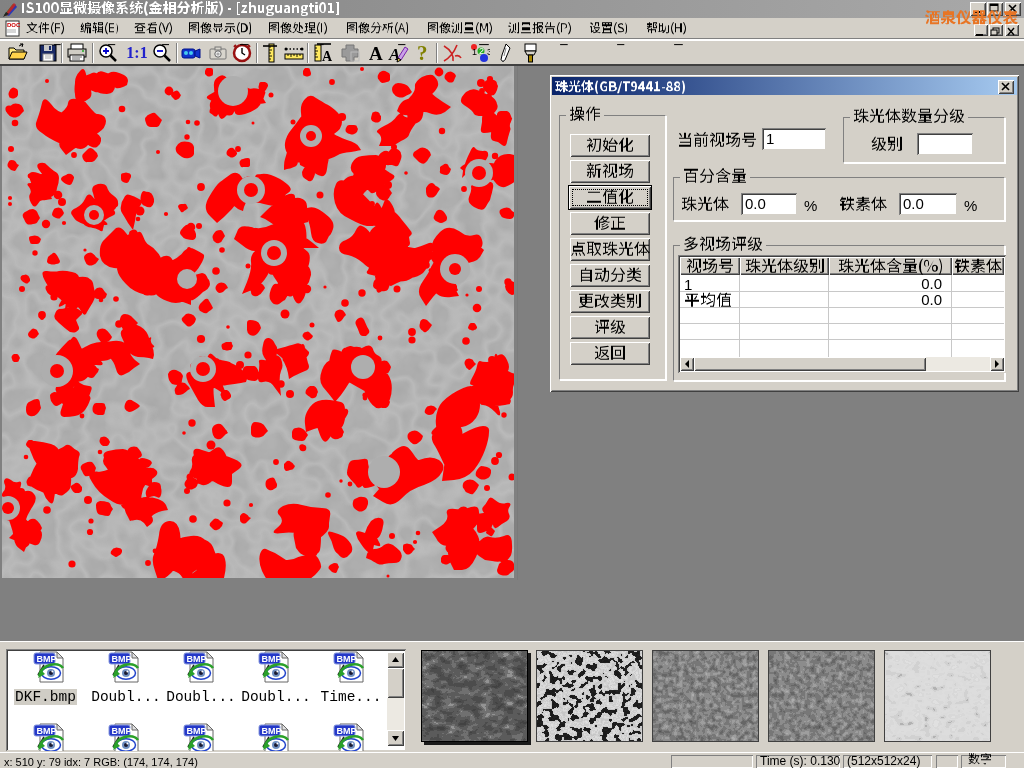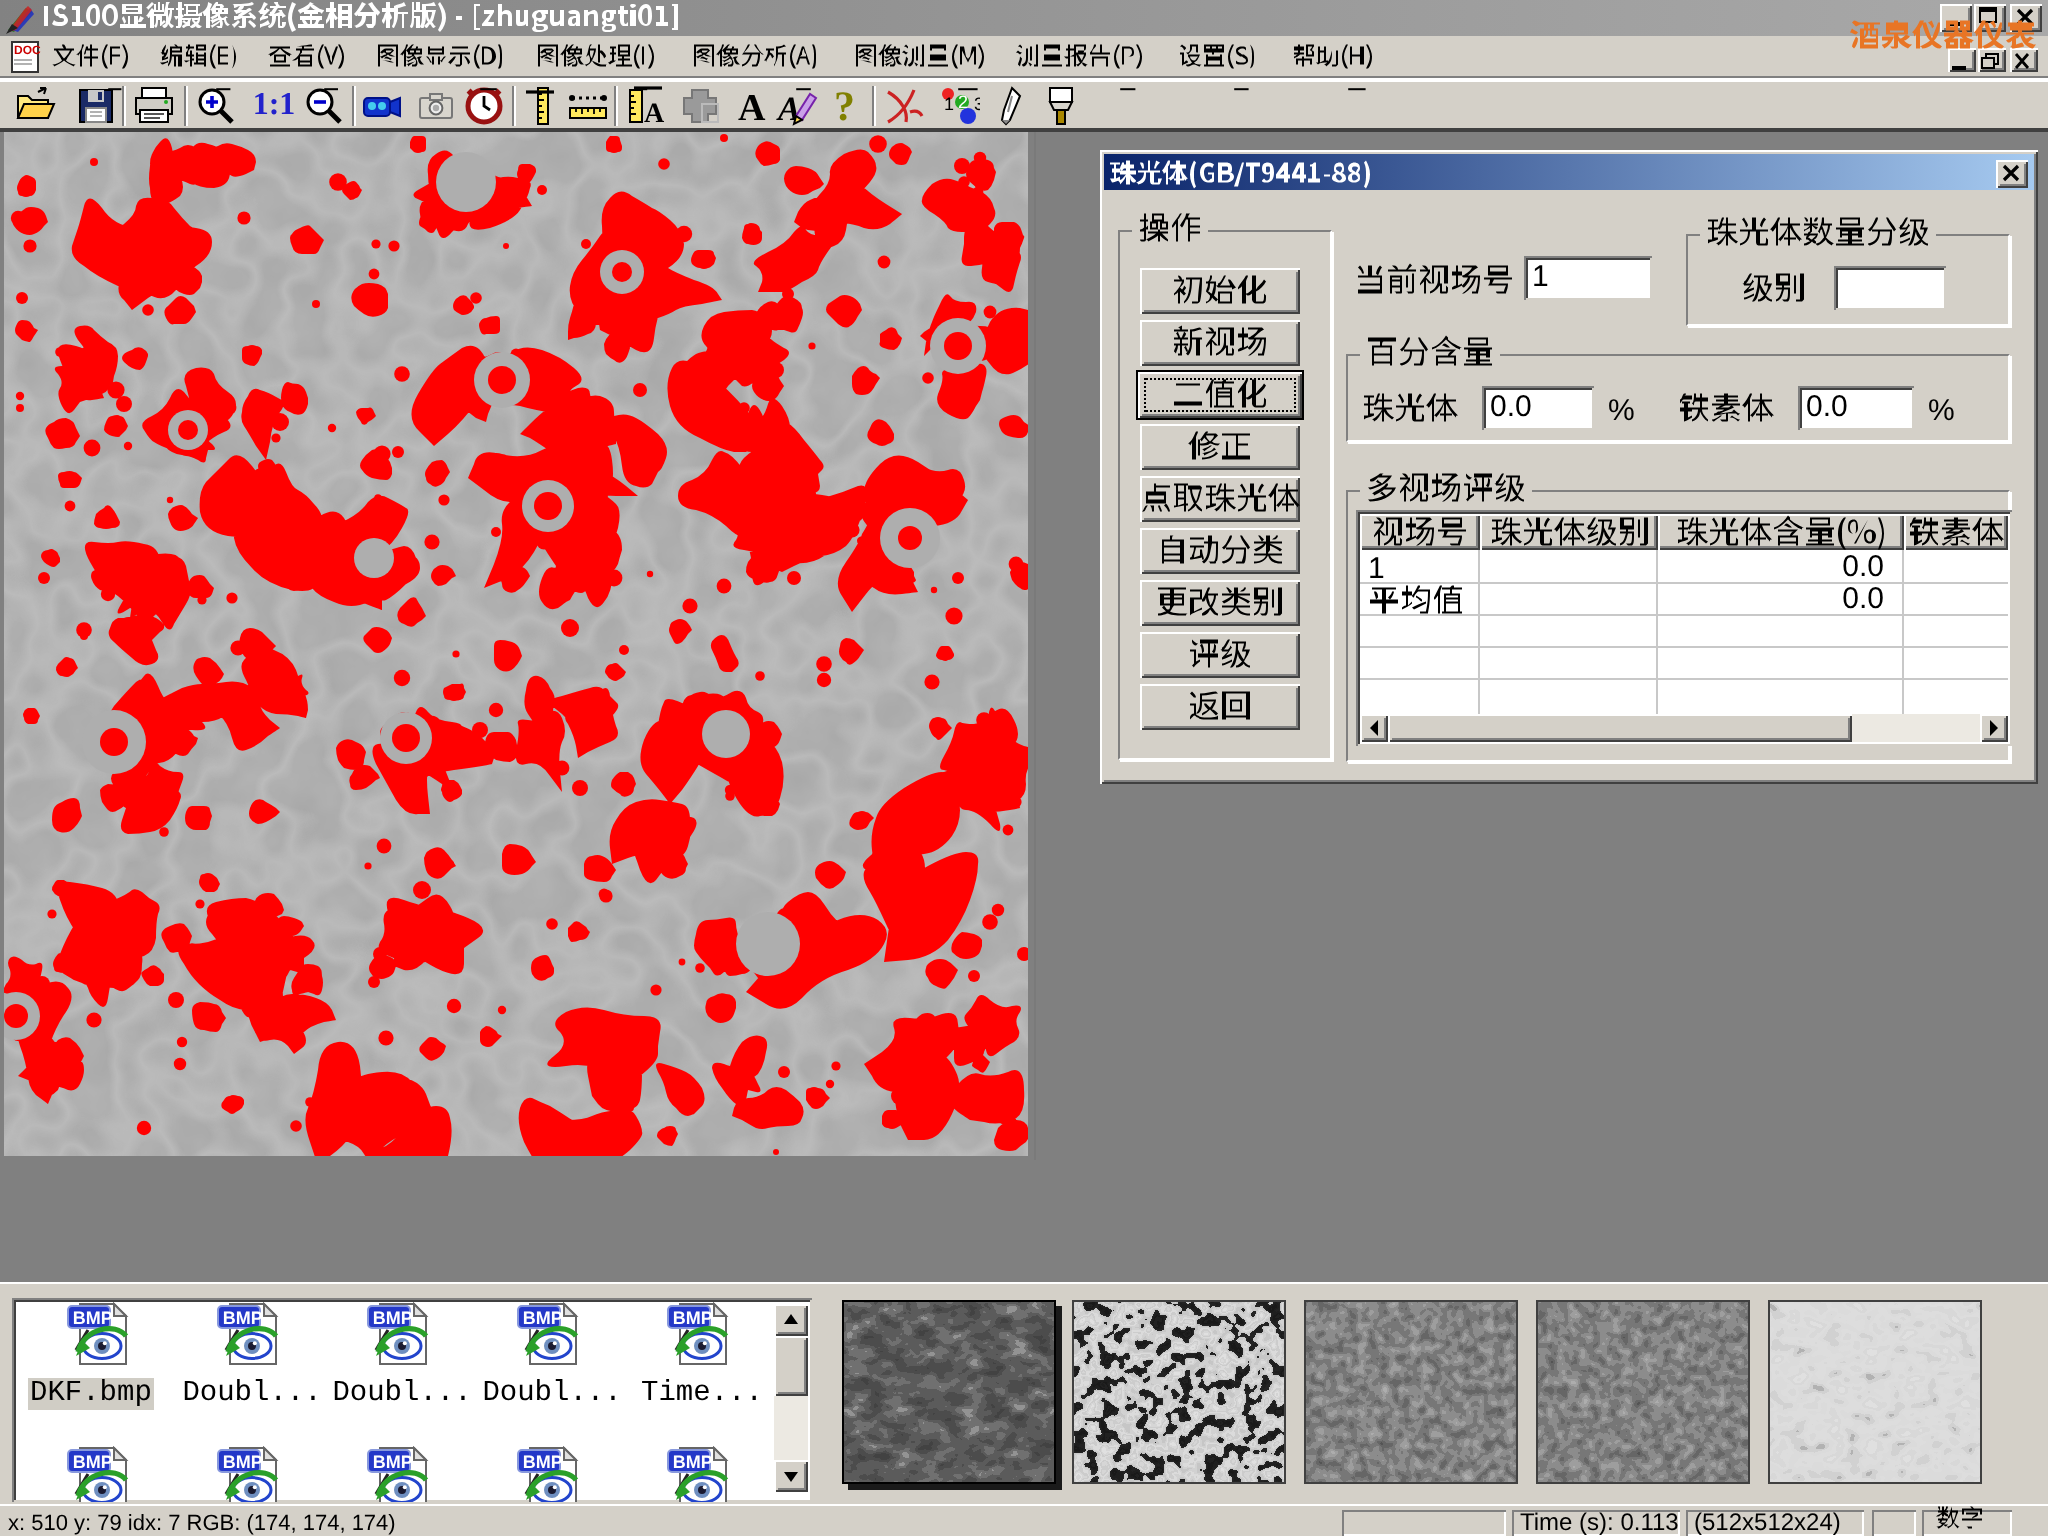--- a/index.html
+++ b/index.html
@@ -695,21 +695,21 @@
               <feFuncB type="discrete" tableValues="0.45 0.7 0.82 0.86 0.87 0.85 0.88 0.86"></feFuncB>
             </feComponentTransfer>
 </filter>
         </defs>
 <rect width="105" height="90" filter="url(#tn5)"></rect>
 </svg></div>
 </div>
 <div id="statusbar">
 <span style="position:absolute;left:4px;top:3px;font-size:11px">x: 510 y: 79  idx: 7  RGB: (174, 174, 174)</span>
 <div class="sfield" style="left:671px;width:82px"></div>
-<div class="sfield" style="left:756px;width:84px">Time (s): 0.113</div>
+<div class="sfield" style="left:756px;width:84px">Time (s): 0.130</div>
 <div class="sfield" style="left:843px;width:89px">(512x512x24)</div>
 <div class="sfield" style="left:936px;width:22px"></div>
 <div class="sfield" style="left:961px;width:45px"></div>
 
 </div>
 <svg style="position:absolute;left:21px;top:1px;overflow:visible;" width="321" height="16" viewBox="0 -12.0 321 16">
     <path fill="#fff" d="M1 0H3V-10H1Z M9 0C11 0 13 -1 13 -3C13 -4 12 -5 11 -6L9 -6C8 -7 8 -7 8 -8C8 -8 8 -9 9 -9C10 -9 11 -8 11 -8L12 -9C12 -10 10 -11 9 -11C7 -11 6 -9 6 -8C6 -6 7 -5 8 -5L9 -4C10 -4 11 -4 11 -3C11 -2 10 -2 9 -2C8 -2 7 -2 6 -3L5 -1C6 -0 8 0 9 0Z M15 0H21V-2H19V-10H17C17 -10 16 -10 15 -10V-8H17V-2H15Z M26 0C28 0 29 -2 29 -5C29 -9 28 -11 26 -11C24 -11 22 -9 22 -5C22 -2 24 0 26 0ZM26 -1C25 -1 24 -2 24 -5C24 -8 25 -9 26 -9C27 -9 27 -8 27 -5C27 -2 27 -1 26 -1Z M34 0C36 0 38 -2 38 -5C38 -9 36 -11 34 -11C32 -11 30 -9 30 -5C30 -2 32 0 34 0ZM34 -1C33 -1 32 -2 32 -5C32 -8 33 -9 34 -9C35 -9 36 -8 36 -5C36 -2 35 -1 34 -1Z M42 -8H48V-7H42ZM42 -10H48V-9H42ZM40 -11V-6H50V-11ZM49 -5C49 -4 48 -3 48 -2L49 -2C50 -2 50 -3 51 -4ZM40 -4C40 -3 41 -2 41 -1L42 -2C42 -3 41 -4 41 -5ZM46 -5V-1H44V-5H43V-1H39V1H52V-1H48V-5Z M55 -12C54 -11 53 -10 52 -9C53 -9 53 -8 53 -8C54 -9 55 -10 56 -11ZM57 -5V-3C57 -2 57 -1 56 0C56 0 57 1 57 1C58 0 58 -2 58 -3V-3H59V-2C59 -2 59 -1 59 -1C59 -1 59 -0 59 0C60 -0 60 -1 62 -2C62 -2 61 -3 61 -3L60 -2V-5ZM63 -8H64C64 -6 63 -5 63 -4C63 -5 63 -6 63 -7ZM56 -6V-5H61V-5C61 -5 61 -5 61 -5L62 -5C62 -4 62 -3 62 -2C62 -1 61 -1 60 0C60 0 61 1 61 1C62 1 63 0 63 -1C64 -0 64 1 65 1C65 1 66 0 66 -0C65 -1 64 -1 64 -2C65 -4 65 -6 65 -8H66V-9H63C63 -10 63 -11 64 -12L62 -12C62 -10 61 -8 61 -6ZM55 -9C54 -8 53 -6 52 -5C53 -5 53 -4 53 -4C53 -4 54 -4 54 -5V1H56V-7C56 -7 56 -8 56 -8V-7H61V-11H60V-8H59V-12H58V-8H57V-11H56V-8Z M68 -12V-9H67V-8H68V-5C67 -5 67 -5 66 -5L67 -3L68 -4V-1C68 -0 68 -0 68 -0C68 -0 67 -0 67 -0C67 0 67 1 67 1C68 1 69 1 69 1C69 1 70 0 70 -1V-4L71 -5L70 -6L70 -6V-8H71V-9H70V-12ZM77 -10V-9H73V-10ZM71 -6 71 -5C73 -5 75 -5 77 -5V-5H78V-5L80 -5L80 -7L78 -6V-10H79V-11H71V-10H72V-6ZM77 -9V-8H73V-9ZM77 -7V-6L73 -6V-7ZM75 -4V-4L74 -4L74 -4H70V-3H73C73 -3 73 -2 72 -2L71 -3L70 -2C71 -2 71 -1 72 -1C71 -1 70 -0 70 0C70 0 70 1 71 1C71 1 72 0 73 -0C73 -0 73 0 74 0L74 -1C74 -1 74 -1 74 -1C74 -2 74 -3 75 -4V-3H75C75 -2 76 -2 76 -1C75 -1 75 -0 74 0C74 0 74 1 75 1C75 1 76 1 77 0C77 1 78 1 79 1C79 1 80 0 80 0C79 -0 78 -1 78 -1C79 -2 79 -3 79 -4L79 -5L78 -4ZM78 -3C78 -3 77 -2 77 -2C77 -2 76 -3 76 -3Z M87 -10H89C89 -9 89 -9 89 -9H86C87 -9 87 -9 87 -10ZM83 -12C83 -10 82 -8 80 -7C81 -6 81 -5 81 -5C82 -5 82 -5 82 -6V1H84V-8L84 -8C84 -8 85 -8 85 -7L85 -8V-6H87C86 -5 85 -5 84 -4C84 -4 85 -4 85 -3C86 -4 87 -4 88 -5L88 -4C87 -4 86 -3 84 -3C85 -2 85 -2 85 -1C86 -2 88 -3 89 -3L89 -3C88 -2 86 -1 84 -0C84 -0 85 0 85 1C86 0 88 -1 89 -2C89 -1 89 -1 89 -0C89 -0 88 -0 88 -0C88 -0 88 -0 87 -0C87 0 88 1 88 1C88 1 88 1 88 1C89 1 89 1 90 1C90 0 91 -1 90 -3L91 -3C91 -2 92 -0 93 0C93 0 94 -1 94 -1C93 -1 92 -2 92 -4C92 -4 93 -4 93 -4L92 -5C92 -5 91 -4 90 -4C90 -4 89 -5 89 -5L89 -6H93V-9H90C91 -9 91 -10 91 -10L90 -11L90 -11H88L88 -12L87 -12C86 -11 85 -9 84 -8C84 -9 85 -10 85 -11ZM87 -8H88C88 -7 88 -7 88 -7H87ZM90 -8H91V-7H90C90 -7 90 -7 90 -8Z M98 -3C97 -2 96 -1 95 -1C95 -0 96 0 96 1C97 -0 98 -1 99 -2ZM103 -2C104 -1 105 -0 106 1L107 -0C107 -1 105 -2 104 -3ZM103 -6C103 -6 104 -6 104 -5L100 -5C102 -6 103 -7 105 -8L104 -9C103 -9 102 -8 102 -8L99 -8C100 -8 101 -9 101 -10C103 -10 105 -10 106 -11L105 -12C103 -11 99 -11 95 -11C96 -11 96 -10 96 -9C97 -9 98 -10 99 -10C98 -9 98 -8 97 -8C97 -8 97 -8 96 -8C96 -7 97 -7 97 -6C97 -6 97 -6 100 -7C99 -6 98 -6 98 -5C97 -5 96 -5 96 -5C96 -4 96 -3 96 -3C97 -3 97 -3 100 -4V-1C100 -0 100 -0 100 -0C100 -0 99 -0 98 -0C98 0 99 1 99 1C100 1 101 1 101 1C102 1 102 0 102 -1V-4L105 -4C105 -4 106 -3 106 -3L107 -4C107 -5 105 -6 104 -7Z M118 -5V-1C118 1 118 1 119 1C119 1 120 1 120 1C121 1 122 0 122 -2C121 -2 121 -2 120 -2C120 -1 120 -0 120 -0C120 -0 120 -0 120 -0C119 -0 119 -0 119 -1V-5ZM115 -5C115 -2 115 -1 113 -0C113 0 113 1 114 1C116 0 117 -2 117 -5ZM109 -1 109 1C110 0 112 -0 114 -1L113 -3C112 -2 110 -1 109 -1ZM116 -12C116 -11 117 -11 117 -10H114V-9H116C115 -8 115 -7 114 -7C114 -6 114 -6 113 -6C113 -6 114 -5 114 -5C114 -5 115 -5 120 -5C120 -5 120 -5 120 -4L122 -5C121 -6 120 -7 120 -8L118 -8C119 -7 119 -7 119 -7L116 -6C117 -7 117 -8 118 -9H122V-10H118L119 -10C118 -11 118 -11 118 -12ZM109 -6C109 -6 110 -6 111 -6C110 -6 110 -5 110 -5C109 -4 109 -4 109 -4C109 -4 109 -3 109 -2C109 -3 110 -3 113 -4C113 -4 113 -5 113 -5L111 -5C112 -6 113 -7 114 -8L112 -9C112 -9 112 -8 112 -8L111 -8C111 -9 112 -10 113 -11L111 -12C110 -10 110 -9 109 -8C109 -8 109 -8 108 -7C109 -7 109 -6 109 -6Z M125 3 127 2C126 0 125 -2 125 -4C125 -7 126 -9 127 -11L125 -12C124 -9 123 -7 123 -4C123 -2 124 1 125 3Z M134 -12C133 -10 130 -9 128 -8C128 -7 129 -7 129 -6C129 -6 130 -7 131 -7V-6H134V-5H129V-3H131L130 -3C130 -2 131 -1 131 -1H128V1H141V-1H138C138 -1 138 -2 139 -3L138 -3H140V-5H135V-6H138V-7C139 -7 139 -7 140 -6C140 -7 141 -7 141 -8C139 -8 137 -10 135 -11L136 -11ZM137 -8H132C133 -8 134 -9 134 -10C135 -9 136 -8 137 -8ZM134 -3V-1H131L133 -1C132 -2 132 -3 131 -3ZM135 -3H137C137 -3 137 -2 136 -1L137 -1H135Z M150 -6H153V-5H150ZM150 -8V-10H153V-8ZM150 -3H153V-1H150ZM148 -11V1H150V0H153V1H155V-11ZM144 -12V-9H142V-7H144C143 -6 143 -4 142 -3C142 -2 142 -2 142 -1C143 -2 144 -3 144 -4V1H146V-5C146 -4 146 -3 147 -3L148 -4C147 -5 146 -6 146 -7V-7H147V-9H146V-12Z M165 -12 163 -11C164 -10 165 -8 166 -7H159C160 -8 161 -10 162 -11L160 -12C159 -10 158 -8 156 -6C156 -6 157 -5 157 -5C158 -5 158 -6 158 -6V-5H160C160 -3 159 -1 156 -0C157 0 157 1 157 1C161 -0 162 -2 162 -5H165C165 -2 165 -1 165 -1C164 -1 164 -1 164 -1C164 -1 163 -1 162 -1C162 -0 163 1 163 1C164 1 164 1 165 1C165 1 166 1 166 0C167 -0 167 -2 167 -6V-6C167 -6 167 -6 168 -5C168 -6 169 -6 169 -7C168 -8 166 -10 165 -12Z M176 -10V-6C176 -4 176 -1 175 0C175 1 176 1 176 1C177 -1 178 -3 178 -6H180V1H181V-6H183V-7H178V-9C179 -9 181 -10 182 -10L181 -12C180 -11 178 -11 176 -10ZM172 -12V-9H170V-7H172C171 -6 171 -4 170 -3C170 -2 170 -2 171 -1C171 -2 172 -3 172 -4V1H174V-5C174 -4 174 -4 174 -3L175 -4C175 -5 174 -6 174 -7V-7H176V-9H174V-12Z M185 -12V-6C185 -4 185 -1 184 0C184 1 185 1 185 1C186 0 186 -2 186 -4H187V1H189V-5H186L186 -6V-7H190V-8H189V-12H187V-8H186V-12ZM195 -7C195 -5 194 -4 194 -3C193 -4 193 -5 193 -7ZM190 -11V-6C190 -4 190 -1 189 0C189 1 190 1 190 1C191 1 191 1 191 0C191 0 192 1 192 1C193 1 193 0 194 -1C195 0 195 1 196 1C196 1 197 0 197 -0C196 -0 196 -1 195 -2C196 -3 196 -5 197 -8L196 -8L195 -8H192V-10C193 -10 195 -10 197 -10L196 -12C194 -11 192 -11 190 -11ZM193 -2C192 -1 192 -1 191 -0C192 -2 192 -4 192 -6C192 -4 192 -3 193 -2Z M199 3C201 1 202 -2 202 -4C202 -7 201 -9 199 -12L198 -11C199 -9 200 -7 200 -4C200 -2 199 0 198 2Z M207 -3H210V-5H207Z M216 2H219V1H217V-10H219V-11H216Z M220 0H226V-2H223L226 -7V-8H221V-6H224L220 -1Z M228 0H230V-5C230 -6 231 -6 231 -6C232 -6 233 -6 233 -5V0H235V-5C235 -7 234 -8 232 -8C231 -8 230 -7 230 -7L230 -8V-11H228Z M239 0C240 0 241 -0 242 -1H242L242 0H243V-8H241V-3C241 -2 240 -2 240 -2C239 -2 239 -2 239 -3V-8H237V-3C237 -1 237 0 239 0Z M248 3C251 3 253 2 253 1C253 -1 252 -1 250 -1H248C248 -1 247 -2 247 -2C247 -2 247 -2 248 -3C248 -3 248 -2 249 -2C250 -2 252 -3 252 -5C252 -6 251 -6 251 -6H253V-8H250C249 -8 249 -8 249 -8C247 -8 245 -7 245 -5C245 -4 246 -4 246 -3V-3C246 -3 246 -2 246 -2C246 -1 246 -1 246 -0V-0C246 0 245 1 245 1C245 3 247 3 248 3ZM249 -4C248 -4 247 -4 247 -5C247 -6 248 -7 249 -7C249 -7 250 -6 250 -5C250 -4 249 -4 249 -4ZM249 2C248 2 247 2 247 1C247 1 247 0 247 0C248 0 248 0 248 0H249C250 0 251 0 251 1C251 2 250 2 249 2Z M256 0C257 0 258 -0 259 -1H259L259 0H261V-8H259V-3C258 -2 258 -2 257 -2C256 -2 256 -2 256 -3V-8H254V-3C254 -1 255 0 256 0Z M265 0C266 0 267 -0 267 -1H267L267 0H269V-5C269 -7 268 -8 266 -8C265 -8 264 -8 263 -7L264 -6C264 -6 265 -6 266 -6C267 -6 267 -6 267 -5C264 -5 263 -4 263 -2C263 -1 263 0 265 0ZM266 -1C265 -1 265 -2 265 -2C265 -3 265 -4 267 -4V-2C267 -2 266 -1 266 -1Z M271 0H273V-5C274 -6 274 -6 275 -6C276 -6 276 -6 276 -5V0H278V-5C278 -7 277 -8 276 -8C275 -8 274 -7 273 -7H273L273 -8H271Z M283 3C286 3 287 2 287 1C287 -1 286 -1 284 -1H283C282 -1 282 -2 282 -2C282 -2 282 -2 282 -3C282 -3 283 -2 283 -2C285 -2 286 -3 286 -5C286 -6 286 -6 286 -6H287V-8H284C284 -8 284 -8 283 -8C281 -8 280 -7 280 -5C280 -4 280 -4 281 -3V-3C281 -3 280 -2 280 -2C280 -1 280 -1 281 -0V-0C280 0 280 1 280 1C280 3 281 3 283 3ZM283 -4C282 -4 282 -4 282 -5C282 -6 282 -7 283 -7C284 -7 284 -6 284 -5C284 -4 284 -4 283 -4ZM283 2C282 2 281 2 281 1C281 1 282 0 282 0C282 0 283 0 283 0H284C285 0 285 0 285 1C285 2 284 2 283 2Z M291 0C292 0 293 0 293 -0L293 -2C293 -2 292 -1 292 -1C291 -1 291 -2 291 -3V-6H293V-8H291V-10H289L289 -8L288 -8V-6H289V-3C289 -1 290 0 291 0Z M294 0H297V-8H294ZM295 -9C296 -9 297 -10 297 -10C297 -11 296 -11 295 -11C295 -11 294 -11 294 -10C294 -10 295 -9 295 -9Z M302 0C304 0 305 -2 305 -5C305 -9 304 -11 302 -11C300 -11 298 -9 298 -5C298 -2 300 0 302 0ZM302 -1C301 -1 300 -2 300 -5C300 -8 301 -9 302 -9C303 -9 303 -8 303 -5C303 -2 303 -1 302 -1Z M307 0H313V-2H311V-10H310C309 -10 308 -10 307 -10V-8H309V-2H307Z M315 2H318V-11H315V-10H316V1H315Z"></path>
   </svg>
 <svg style="position:absolute;left:26px;top:22px;overflow:visible;" width="40" height="13" viewBox="0 -10.3 40 13">
     <path fill="#000" d="M5 -10C5 -9 6 -8 6 -8L7 -8C7 -9 6 -10 6 -10ZM1 -8V-7H2C3 -5 4 -4 5 -2C4 -1 2 -0 0 0C1 0 1 1 1 1C3 0 5 -1 6 -2C7 -1 9 0 11 1C11 1 11 0 12 0C10 -0 8 -1 7 -2C8 -4 9 -5 10 -7H11V-8ZM6 -3C5 -4 4 -6 3 -7H9C8 -5 7 -4 6 -3Z M16 -4V-3H19V1H20V-3H23V-4H20V-7H23V-8H20V-10H19V-8H18C18 -8 18 -9 18 -9L17 -9C17 -8 16 -6 16 -5C16 -5 16 -5 16 -5C17 -5 17 -6 17 -7H19V-4ZM15 -10C15 -8 14 -6 12 -5C13 -5 13 -5 13 -4C13 -5 14 -5 14 -6V1H15V-7C15 -8 16 -9 16 -10Z M27 2 28 2C27 0 26 -2 26 -4C26 -6 27 -8 28 -10L27 -10C26 -8 25 -6 25 -4C25 -1 26 1 27 2Z M29 0H30V-4H34V-5H30V-8H34V-9H29Z M36 2C37 1 38 -1 38 -4C38 -6 37 -8 36 -10L35 -10C36 -8 37 -6 37 -4C37 -2 36 0 35 2Z"></path>

